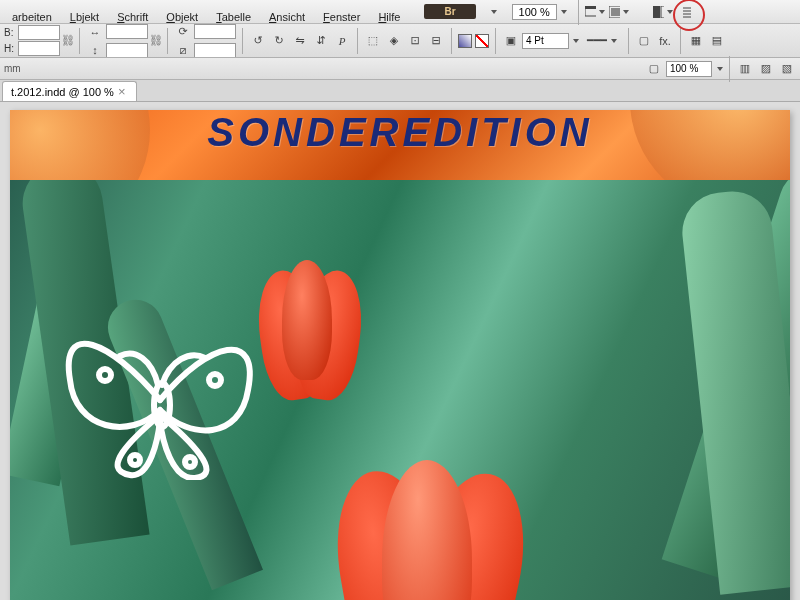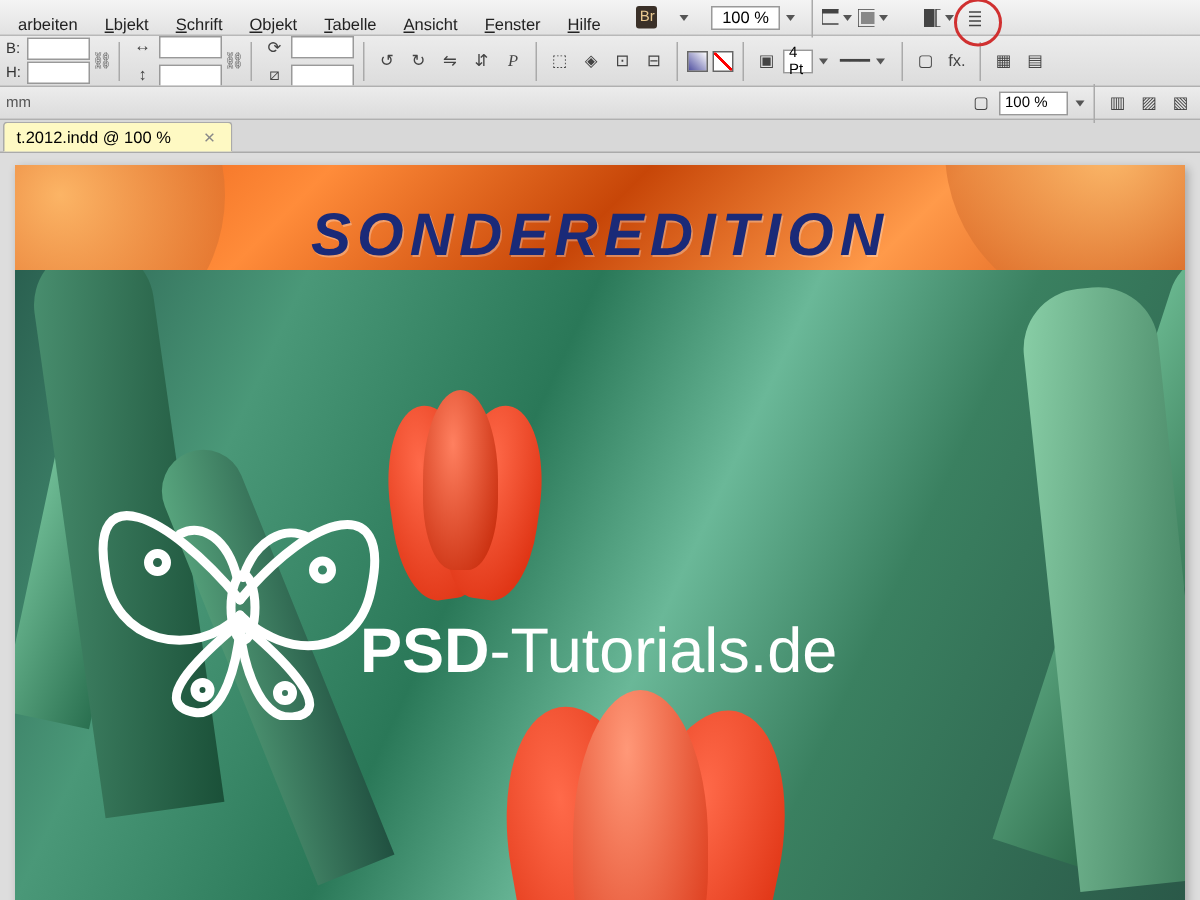--- a/index.html
+++ b/index.html
@@ -24,22 +24,22 @@
     .menu-item {
       padding: 3px 8px;
       cursor: pointer;
       color: #222;
       margin-top: 10px;
     }
     .menu-sep { width: 8px; }
     .br-badge {
       background: #3a3028;
       color: #e8c890;
-      padding: 2px 2px;
-      font-weight: normal;
+      padding: 2px 20px;
+      font-weight: bold;
       font-size: 10px;
       border-radius: 2px;
       margin: 0 4px;
     }
     .zoom-box {
       display: flex;
       align-items: center;
       gap: 2px;
       margin: 0 6px;
     }
@@ -144,21 +144,21 @@
     .swatch.none::after {
       content: ""; position: absolute; left: 0; top: 0; right: 0; bottom: 0;
       background: linear-gradient(45deg, transparent 45%, red 45%, red 55%, transparent 55%);
     }
     .stroke-box {
       display: flex;
       align-items: center;
       gap: 2px;
     }
     .stroke-val {
-      width: 20px; height: 16px;
+      width: 47px; height: 16px;
       border: 1px solid #999;
       background: #fff;
       font-size: 10px;
       padding: 0 3px;
       display: flex;
       align-items: center;
     }
     .pct-box {
       width: 46px; height: 16px;
       border: 1px solid #999;
@@ -170,28 +170,28 @@
     }
     .tabbar {
       height: 22px;
       background: #d8d8d8;
       border-bottom: 1px solid #aaa;
       display: flex;
       align-items: flex-end;
       padding-left: 2px;
     }
     .doc-tab {
-      background: #fef9c3;
+      background: #ffffff;
       border: 1px solid #aaa;
       border-bottom: none;
       padding: 3px 10px 3px 8px;
       font-size: 11px;
       display: flex;
       align-items: center;
-      gap: 22px;
+      gap: 4px;
       border-radius: 3px 3px 0 0;
     }
     .tab-close { color: #888; cursor: pointer; font-size: 13px; line-height: 1; }
     .canvas-area {
       position: absolute;
       left: 0; right: 0; top: 102px; bottom: 0;
       background: #ddd;
       overflow: hidden;
     }
     .doc-page {
@@ -200,21 +200,21 @@
       width: 780px; height: 500px;
       background: #fff;
       box-shadow: 2px 2px 6px rgba(0,0,0,.25);
     }
     .banner {
       position: absolute;
       left: 0; right: 0; top: 0;
       height: 70px;
       background: linear-gradient(135deg, #e85a12 0%, #ff8c3a 25%, #c74608 50%, #ff9a4a 75%, #d55010 100%);
       display: flex;
-      align-items: flex-end;
+      align-items: flex-start;
       justify-content: center;
       overflow: hidden;
     }
     .banner::before, .banner::after {
       content: "";
       position: absolute;
       width: 220px; height: 220px;
       border-radius: 50%;
       background: radial-gradient(circle, rgba(255,200,120,.8), rgba(200,70,10,.6));
     }
@@ -449,18 +449,15 @@
             <ellipse cx="112" cy="125" rx="8" ry="22"></ellipse>
             <path d="M112 105 C 120 80, 140 70, 155 78"></path>
             <path d="M108 105 C 102 80, 85 68, 70 76"></path>
             <circle cx="55" cy="95" r="6"></circle>
             <circle cx="165" cy="100" r="6"></circle>
             <circle cx="85" cy="180" r="5"></circle>
             <circle cx="140" cy="182" r="5"></circle>
           </g>
         </svg>
       </div>
-      <div class="logo-text">
-        <span class="bold">PSD</span><span class="thin">-</span><span class="thin">Tutorials.de</span>
-      </div>
     </div>
   </div>
 </div>
 
 </body></html>

